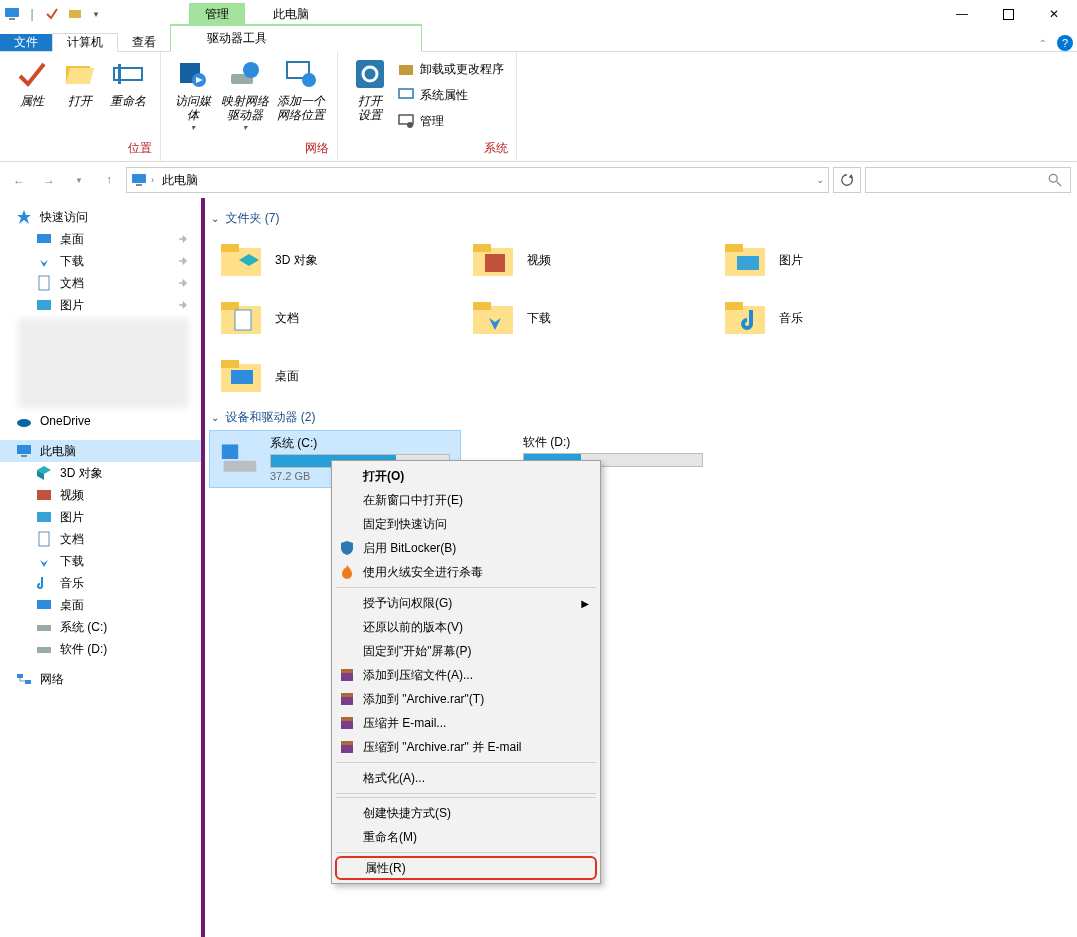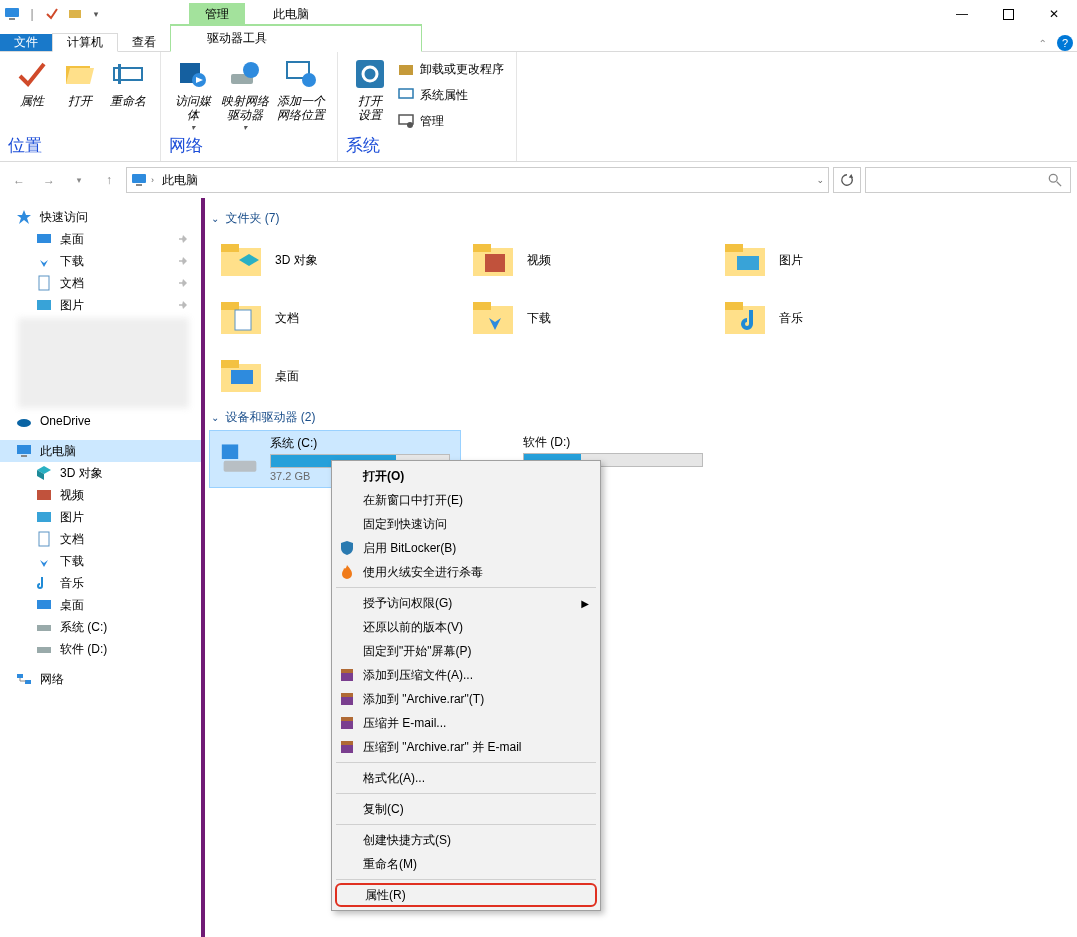--- a/index.html
+++ b/index.html
@@ -22,21 +22,21 @@
   .tab.active { border: 1px solid #dadada; border-bottom: 1px solid #fff; background: #fff; margin-bottom: -1px; }
   .tab.drive { border: 1px solid #a3e29c; border-top: 2px solid #a3e29c; border-bottom: 1px solid #fff; background: #fff; margin-bottom: -1px; padding-left: 36px; }
   .tabsrow .helpbtn { position: absolute; right: 4px; display: flex; align-items: center; }
   .helpbtn .caret { color: #888; font-size: 10px; margin-right: 10px; }
   .helpbtn .q { width: 16px; height: 16px; border-radius: 50%; background: #0078d7; color: #fff; display: flex; align-items: center; justify-content: center; font-size: 11px; }
 
   
   .ribbon { height: 110px; display: flex; background: #fff; border-bottom: 1px solid #dadada; }
   .rgroup { border-right: 1px solid #e5e5e5; padding: 4px 8px 2px 8px; display: flex; flex-direction: column; }
   .rgroup .rcontent { flex: 1; display: flex; align-items: flex-start; }
-  .rgroup .glabel { text-align: left; color: #1d4ed8; font-size: 17px; padding-bottom: 2px; }
+  .rgroup .glabel { text-align: right; color: #b91c1c; font-size: 12px; padding-bottom: 2px; }
   .bigbtn { display: flex; flex-direction: column; align-items: center; width: 48px; padding: 2px 2px; text-align: center; line-height: 1.2; font-style: italic; }
   .bigbtn .icn { width: 32px; height: 32px; margin-bottom: 4px; }
   .smallrow { display: flex; flex-direction: column; justify-content: flex-start; padding: 2px 4px; gap: 4px; }
   .smallitem { display: flex; align-items: center; height: 22px; gap: 6px; }
   .smallitem .sicn { width: 16px; height: 16px; }
 
   
   .navbar { height: 36px; display: flex; align-items: center; padding: 4px 6px; gap: 4px; }
   .navbtn { width: 26px; height: 26px; display: flex; align-items: center; justify-content: center; color: #888; }
   .addrbox { flex: 1; height: 26px; border: 1px solid #ccc; display: flex; align-items: center; padding: 0 4px; gap: 4px; }
@@ -523,23 +523,20 @@
         <rect x="2" y="2" width="12" height="12" fill="#7a3e8f"></rect>
         <rect x="2" y="2" width="12" height="4" fill="#b06a35"></rect>
       </svg>
       <span>压缩到 "Archive.rar" 并 E-mail</span>
     </div>
   <div class="sep"></div>
   <div class="mi">
       <span>格式化(A)...</span>
     </div>
   <div class="sep"></div>
-  <div class="mi">
-      <span>复制(C)</span>
-    </div>
   <div class="sep"></div>
   <div class="mi">
       <span>创建快捷方式(S)</span>
     </div>
   <div class="mi">
       <span>重命名(M)</span>
     </div>
   <div class="sep"></div>
   <div class="mi hl">
       <span>属性(R)</span>

